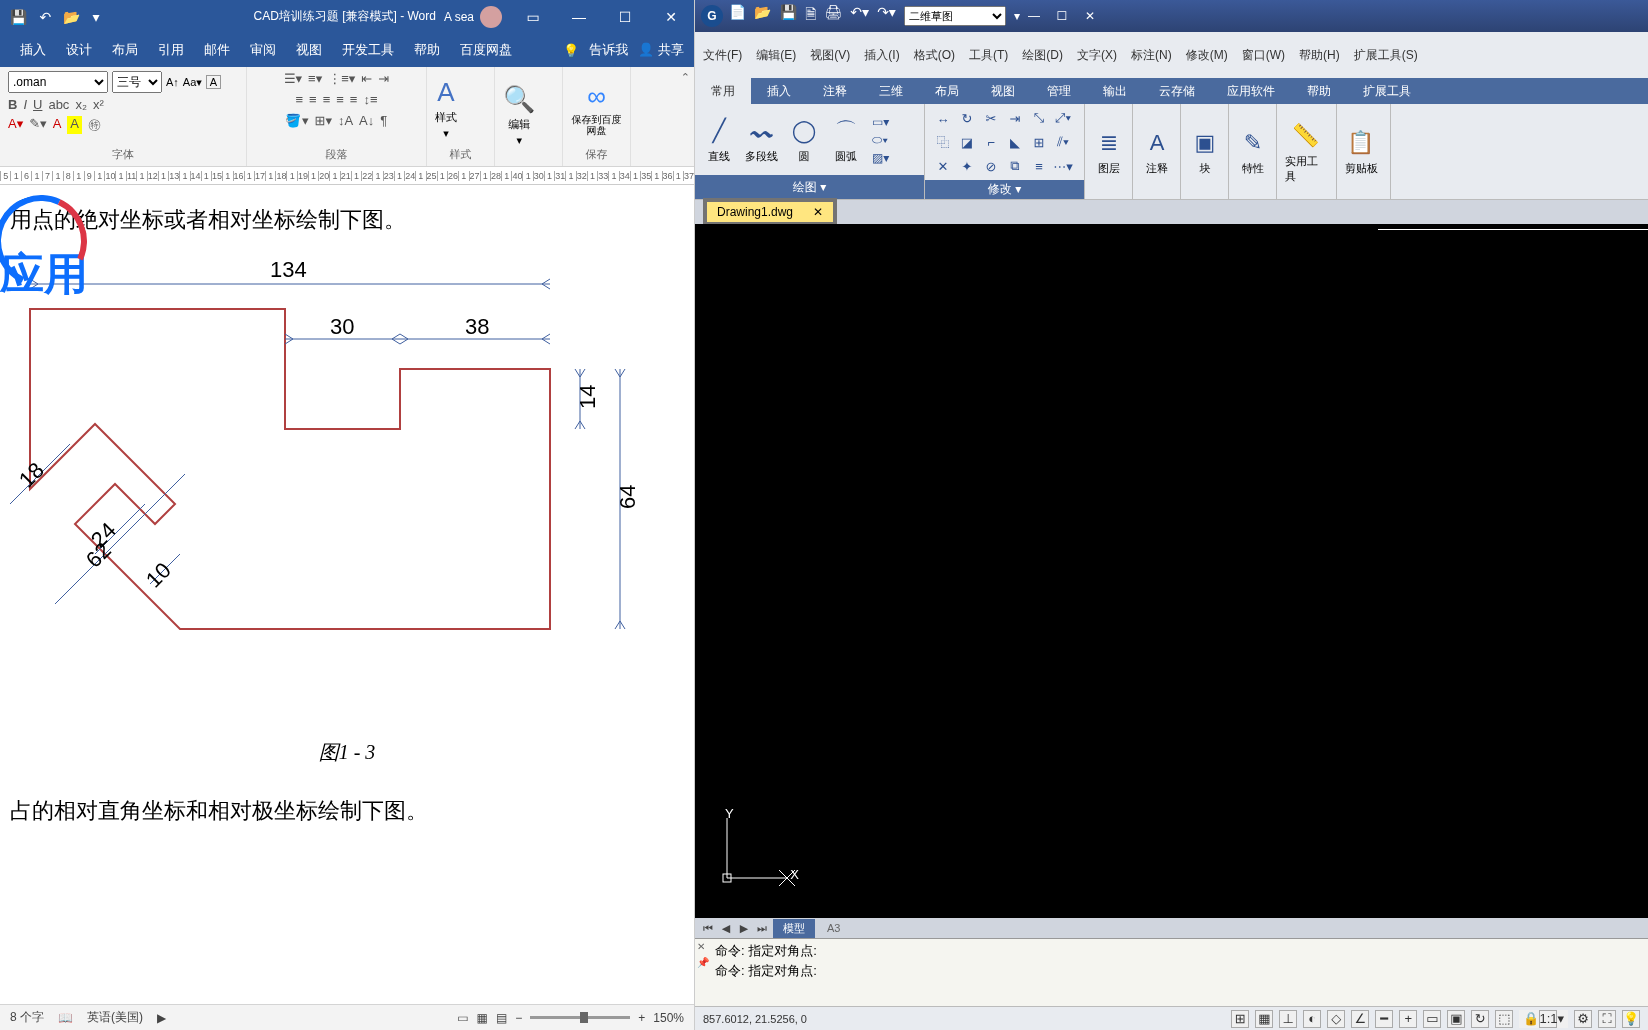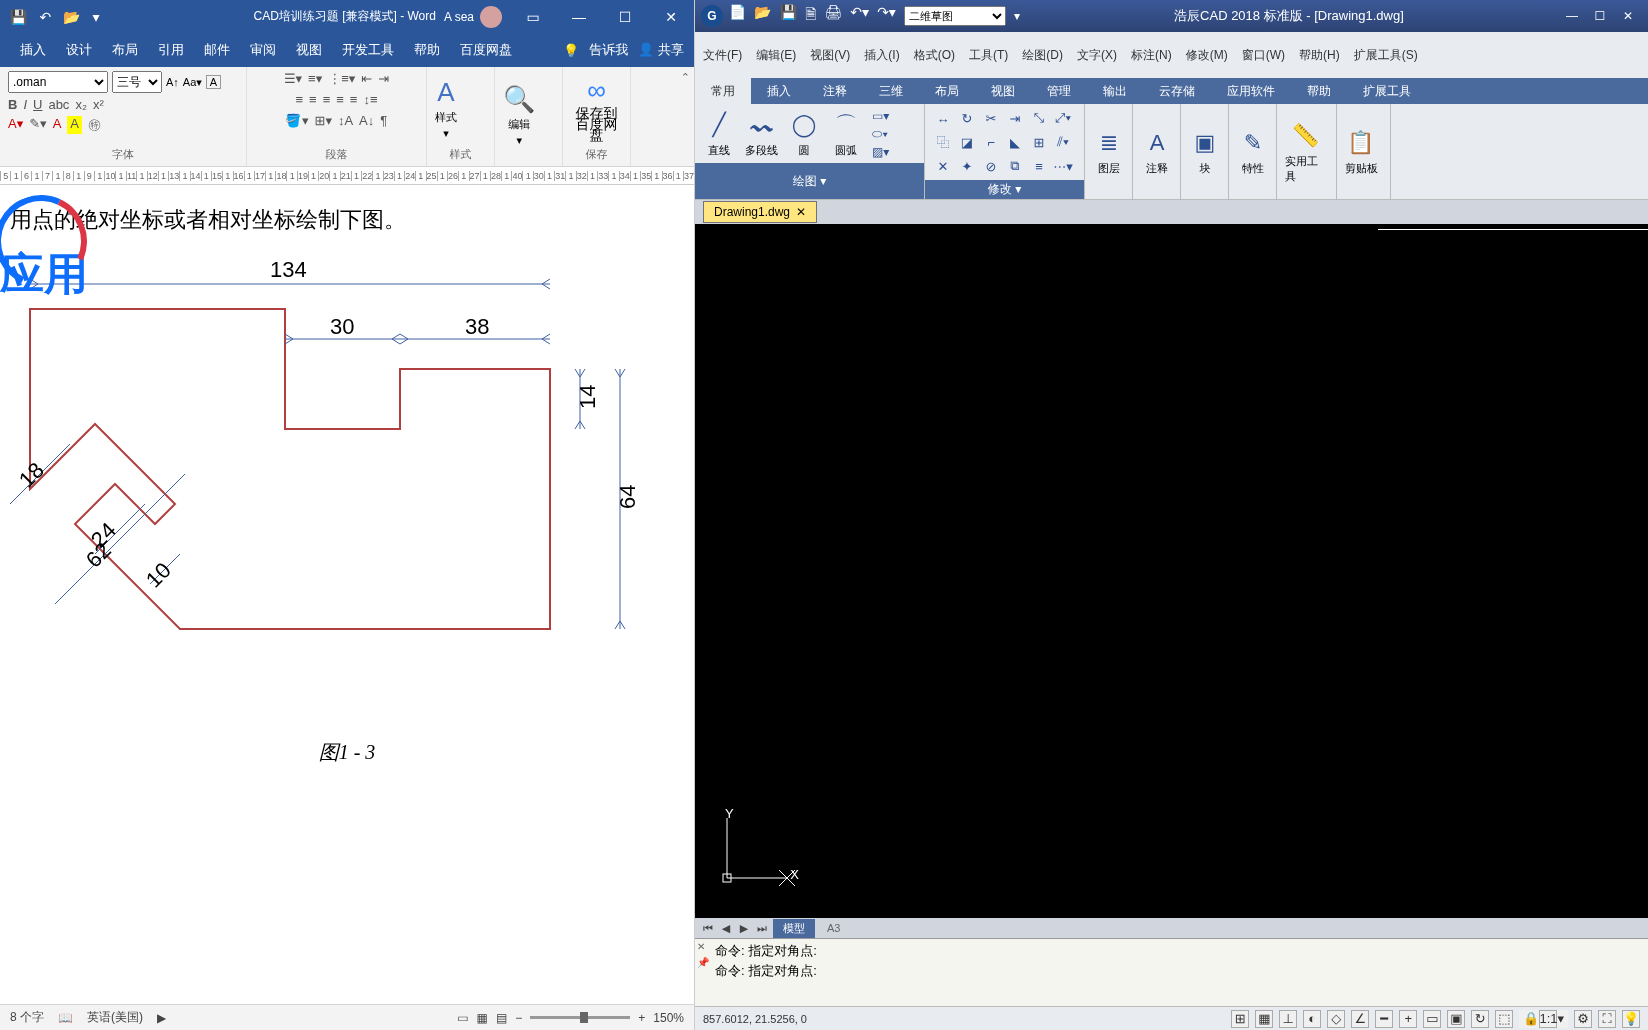--- a/index.html
+++ b/index.html
@@ -74,29 +74,29 @@
 
 
 .cad-ribbon-tabs { height: 26px; background: #4a6a9e; display: flex; font-size: 12px; color: #fff; }
 .cad-ribbon-tabs .rtab { padding: 0 16px; display: flex; align-items: center; }
 .cad-ribbon-tabs .rtab.active { background: #e8ebf0; color: #333; }
 
 
 .cad-ribbon { height: 96px; background: #e8ebf0; display: flex; font-size: 11px; border-bottom: 1px solid #bbb; }
 .cad-group { border-right: 1px solid #bbb; display: flex; flex-direction: column; }
 .cad-group-content { flex: 1; display: flex; align-items: center; padding: 4px 8px; gap: 10px; }
-.cad-group-label { height: 36px; background: #4a6a9e; color: #fff; text-align: center; font-size: 12px; display: flex; align-items: center; justify-content: center; }
+.cad-group-label { height: 24px; background: #4a6a9e; color: #fff; text-align: center; font-size: 12px; display: flex; align-items: center; justify-content: center; }
 .cad-big-btn { display: flex; flex-direction: column; align-items: center; gap: 2px; font-size: 11px; }
 .cad-big-btn .ico { width: 32px; height: 32px; display: flex; align-items: center; justify-content: center; font-size: 22px; color: #2d5090; }
 .cad-icon-grid { display: grid; grid-template-columns: repeat(6, 20px); grid-template-rows: repeat(3, 20px); gap: 4px; }
 .cad-icon-grid span { display: flex; align-items: center; justify-content: center; font-size: 13px; color: #2d5090; }
 
 
 .cad-drawing-tab { height: 24px; background: #d0d5de; display: flex; align-items: center; padding-left: 8px; font-size: 12px; }
-.cad-drawing-tab .dtab { background: #ffe680; padding: 3px 10px; border: 1px solid #737373; display: flex; align-items: center; gap: 6px; }
+.cad-drawing-tab .dtab { background: #ffe680; padding: 3px 10px; border: 4px solid #737373; display: flex; align-items: center; gap: 20px; }
 
 
 .cad-canvas { flex: 1; background: #000; position: relative; }
 .cad-canvas .ucs { position: absolute; left: 22px; bottom: 30px; color: #fff; font-size: 13px; }
 .cad-canvas .ucs svg { stroke: #fff; fill: none; }
 .cad-canvas .line-top { position: absolute; right: 0; top: 5px; width: 270px; height: 1px; background: #fff; }
 
 
 .cad-model-tabs { height: 20px; background: #d0d5de; display: flex; align-items: center; font-size: 11px; padding-left: 6px; gap: 4px; }
 .cad-model-tabs .nav-btn { width: 14px; text-align: center; color: #444; }
@@ -229,21 +229,21 @@
             <span>编辑</span>
             <span>▾</span>
           </div>
         </div>
       <div class="group-label"></div>
     </div>
     <div class="ribbon-group save-group">
       <div class="group-content">
           <div class="big-btn">
             <span class="icon" style="color:#3385ff">∞</span>
-            <span style="font-size:14px;line-height:11px;text-align:center;">保存到百度网盘</span>
+            <span style="font-size:10px;line-height:11px;text-align:center;">保存到百度网盘</span>
           </div>
         </div>
       <div class="group-label">保存</div>
     </div>
     <div style="margin-left:auto;padding:4px;color:#666;">⌃</div>
   </div>
 
   <div class="word-ruler" id="ruler">
       <span>5</span>
       <span>1</span>
@@ -343,20 +343,21 @@
           <text x="595" y="160" transform="rotate(-90 595 160)">14</text>
           <text x="635" y="260" transform="rotate(-90 635 260)">64</text>
           <text x="28" y="240" transform="rotate(-45 28 240)">18</text>
           <text x="100" y="300" transform="rotate(-45 100 300)">24</text>
           <text x="95" y="320" transform="rotate(-45 95 320)">62</text>
           <text x="155" y="340" transform="rotate(-45 155 340)">10</text>
         </g>
       </svg>
     </div>
     <div class="fig-caption">图1 - 3</div>
+    <div class="doc-text" style="margin-top:30px;">占的相对直角坐标和相对极坐标绘制下图。</div>
   </div>
 
   <div class="word-status">
     <span>8 个字</span>
     <span>📖</span>
     <span>英语(美国)</span>
     <span>▶</span>
     <div class="right">
       <span>▭</span>
       <span>▦</span>
@@ -376,21 +377,20 @@
       <span>📄</span>
       <span>📂</span>
       <span>💾</span>
       <span>🗎</span>
       <span>🖨</span>
       <span>↶▾</span>
       <span>↷▾</span>
     </div>
     <select><option>二维草图</option></select>
     <span>▾</span>
-    <div class="title-txt"><span>浩辰CAD 2018 标准版</span> - <span>[Drawing1.dwg]</span></div>
     <div class="win-btn">—</div>
     <div class="win-btn">☐</div>
     <div class="win-btn">✕</div>
   </div>
 
   <div class="cad-menu">
     <span>文件(F)</span>
     <span>编辑(E)</span>
     <span>视图(V)</span>
     <span>插入(I)</span>

